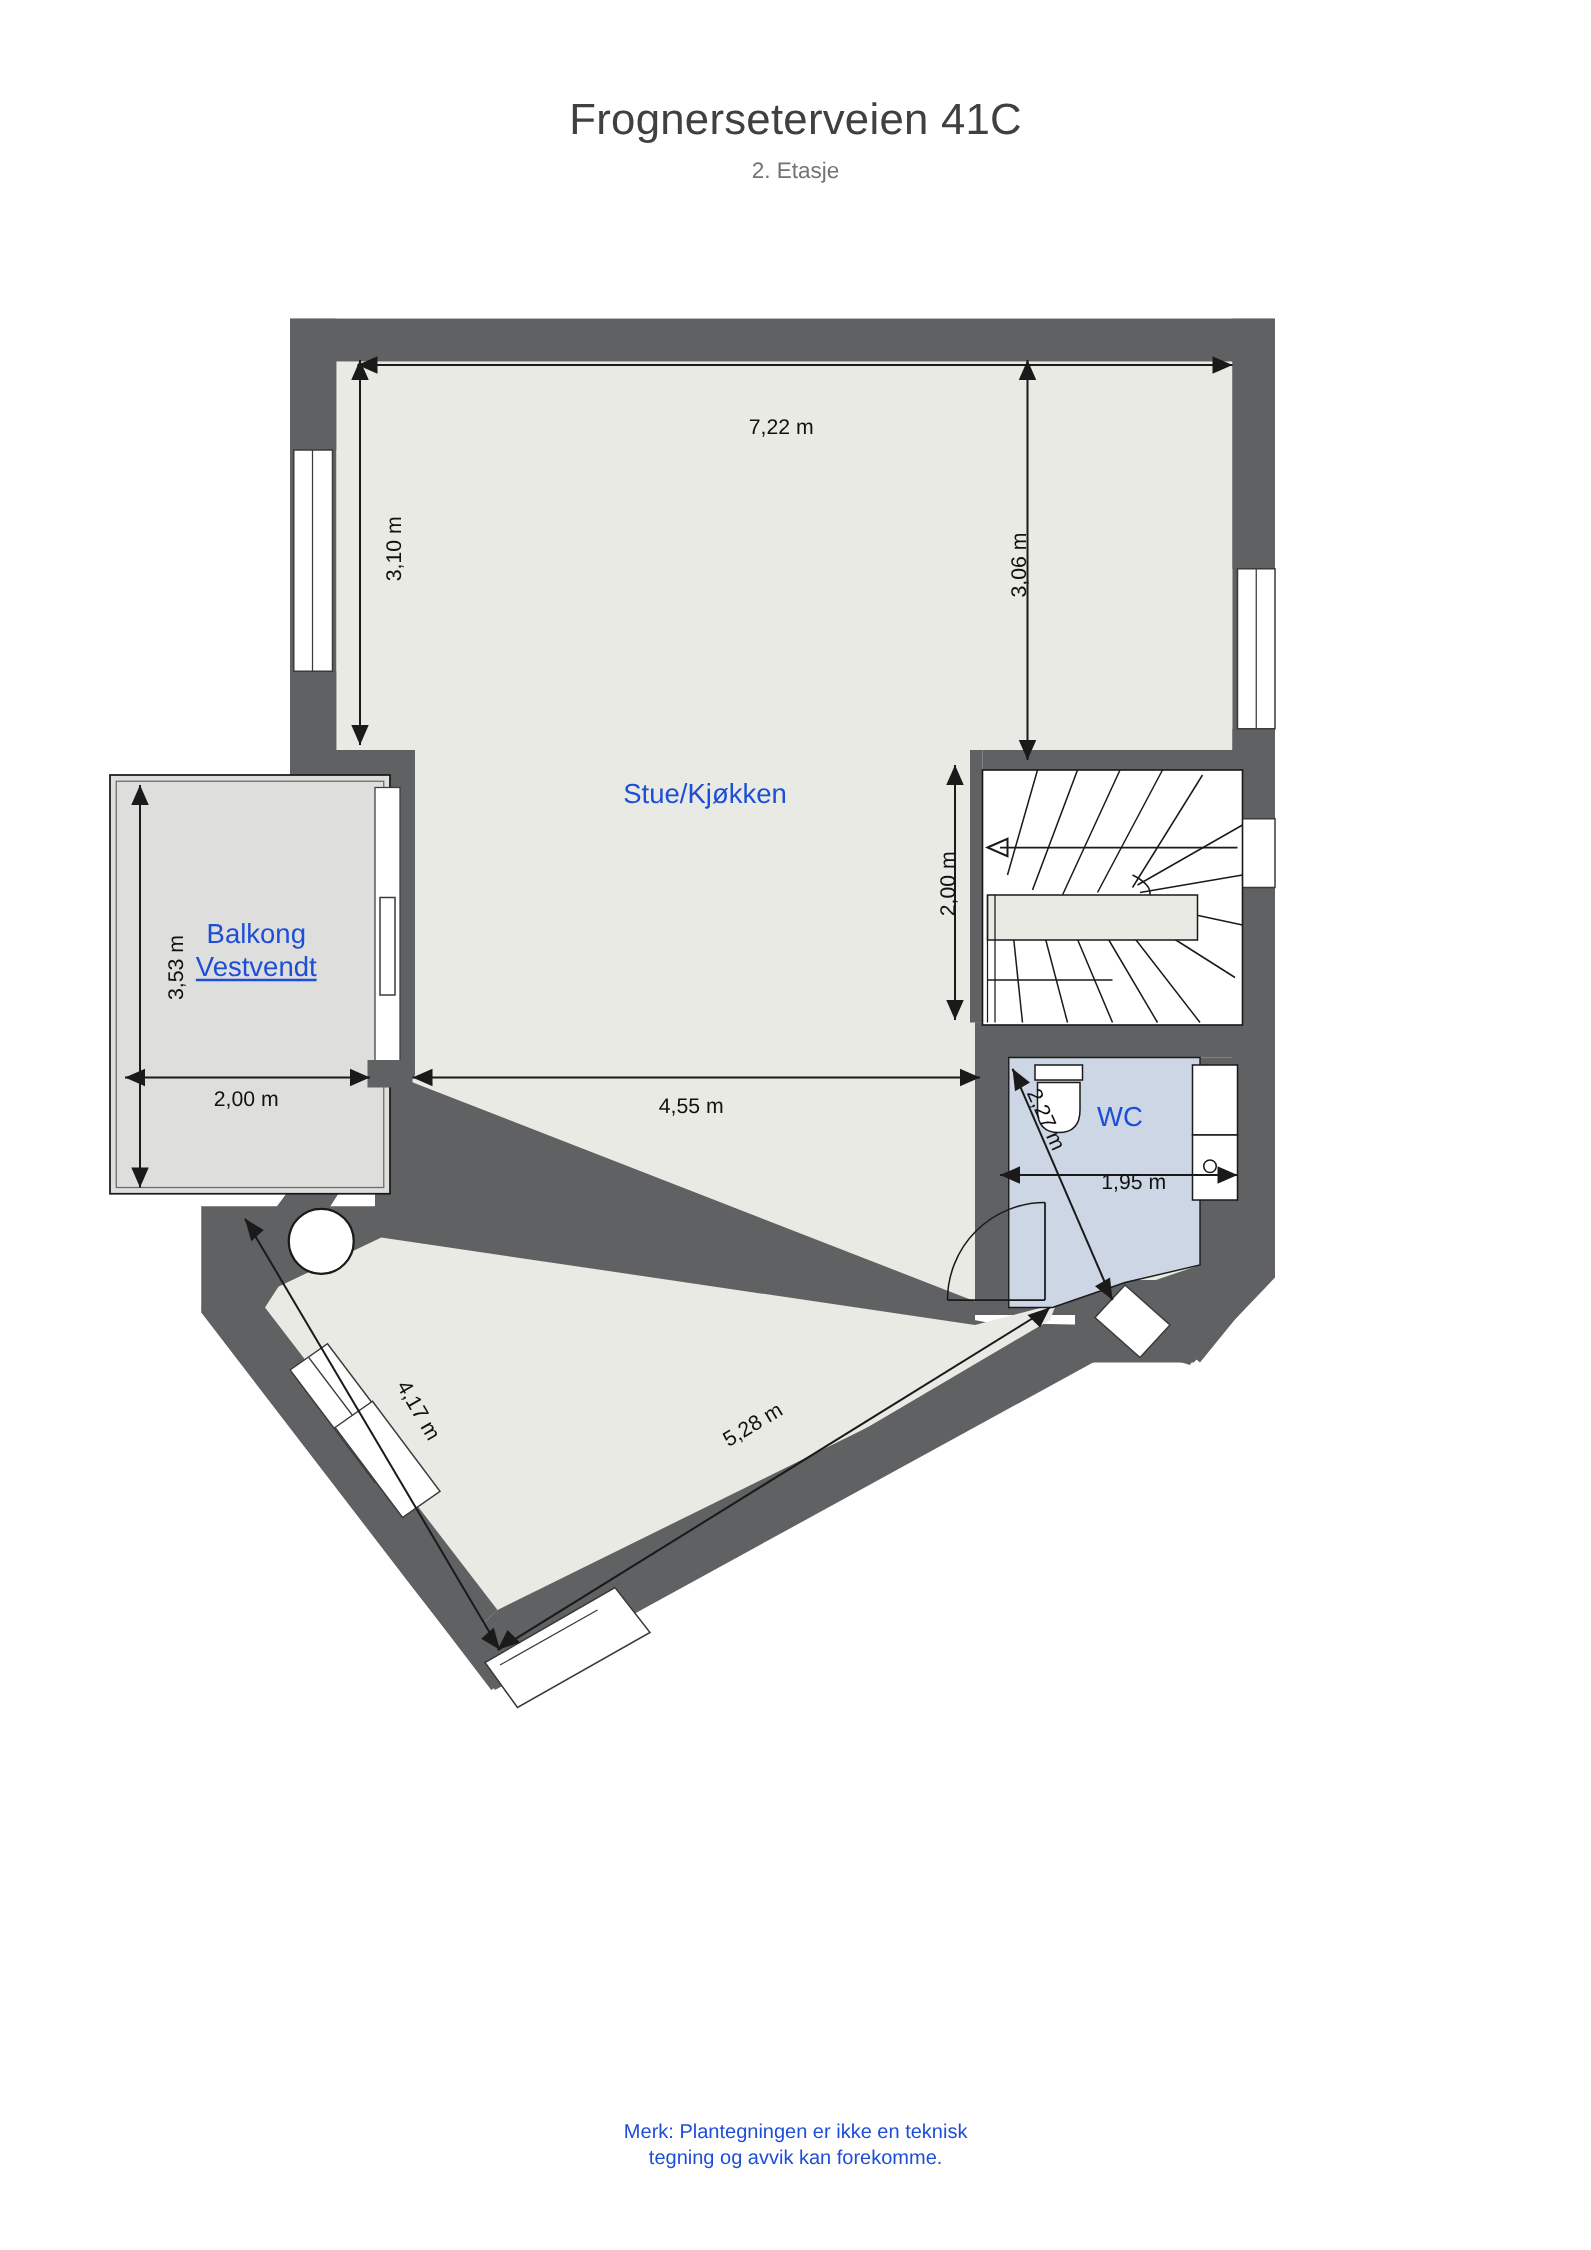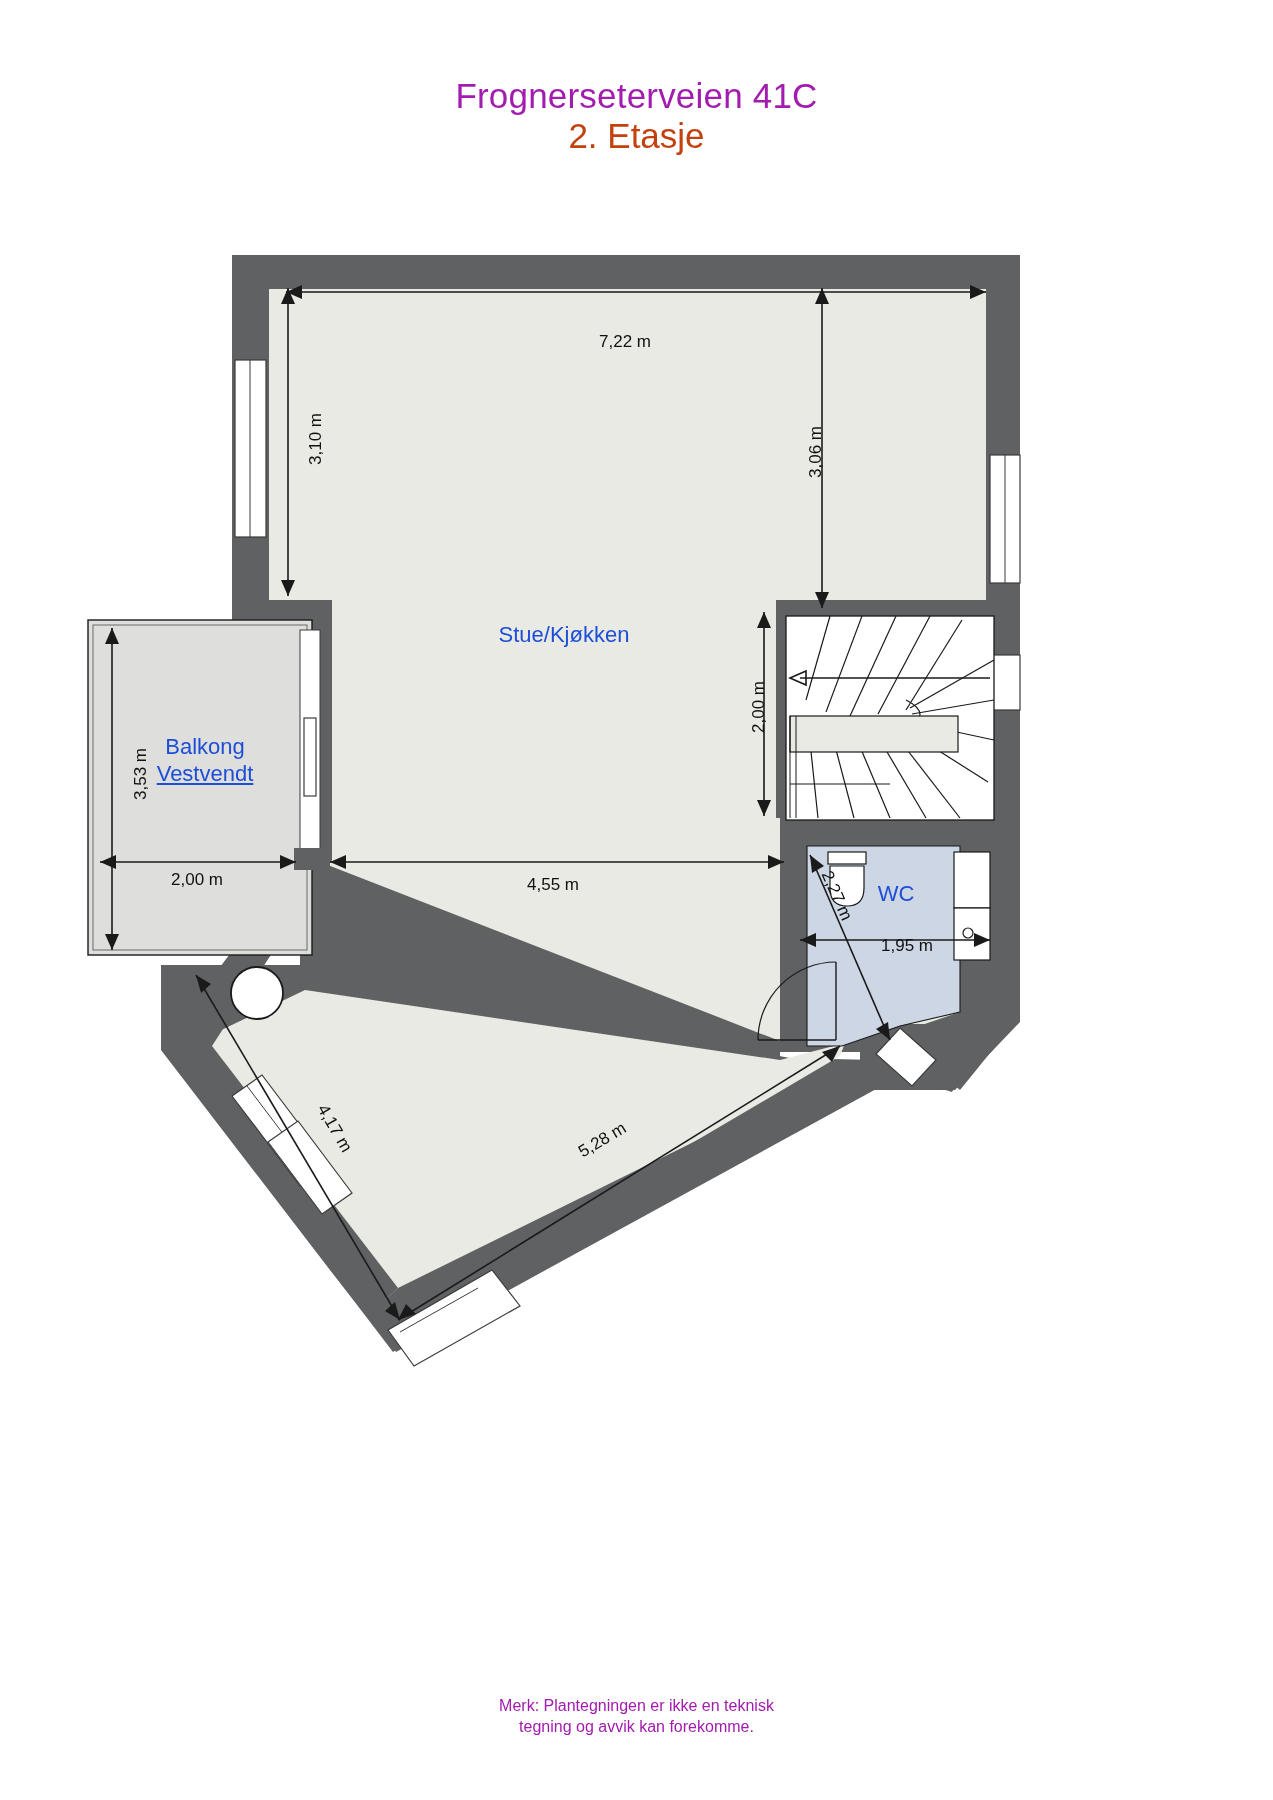--- a/index.html
+++ b/index.html
@@ -19,36 +19,36 @@
     position: absolute;
     top: 74px;
     left: 0;
     width: 1273px;
     text-align: center;
   }
   #title-main {
     font-size: 35px;
     line-height: 44px;
     letter-spacing: 0.2px;
-    color: #a21caf;
+    color: #404040;
   }
   #title-sub {
-    font-size: 35px;
+    font-size: 18px;
     line-height: 36px;
-    color: #c2410c;
+    color: #737373;
   }
   #footer-block {
     position: absolute;
     top: 1695px;
     left: 0;
     width: 1273px;
     text-align: center;
     font-size: 16px;
     line-height: 21px;
-    color: #a21caf;
+    color: #1d4ed8;
   }
   #plan-stage {
     position: absolute;
     left: 0;
     top: 0;
     width: 1273px;
     height: 1800px;
   }
   svg.plan {
     position: absolute;

